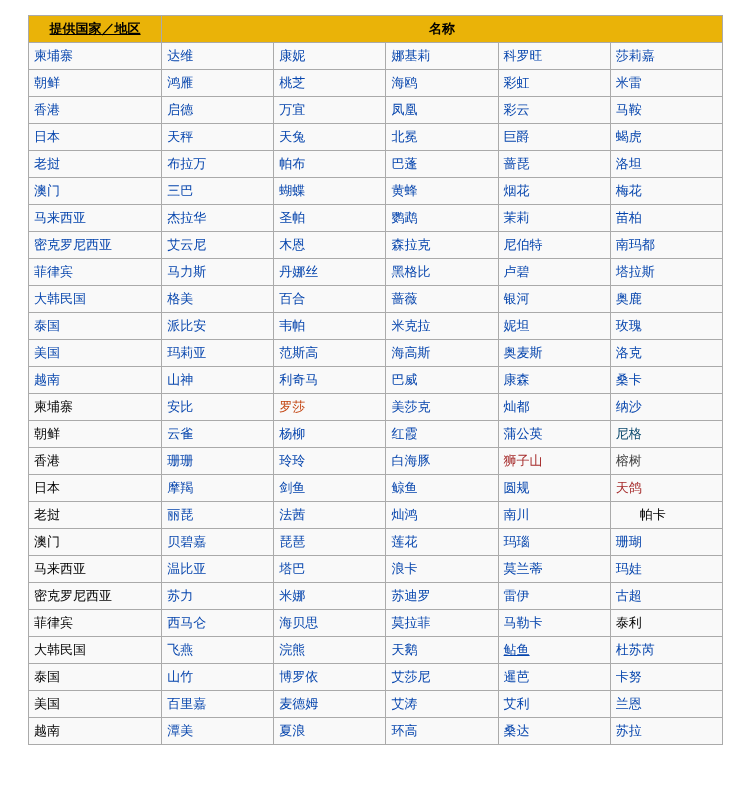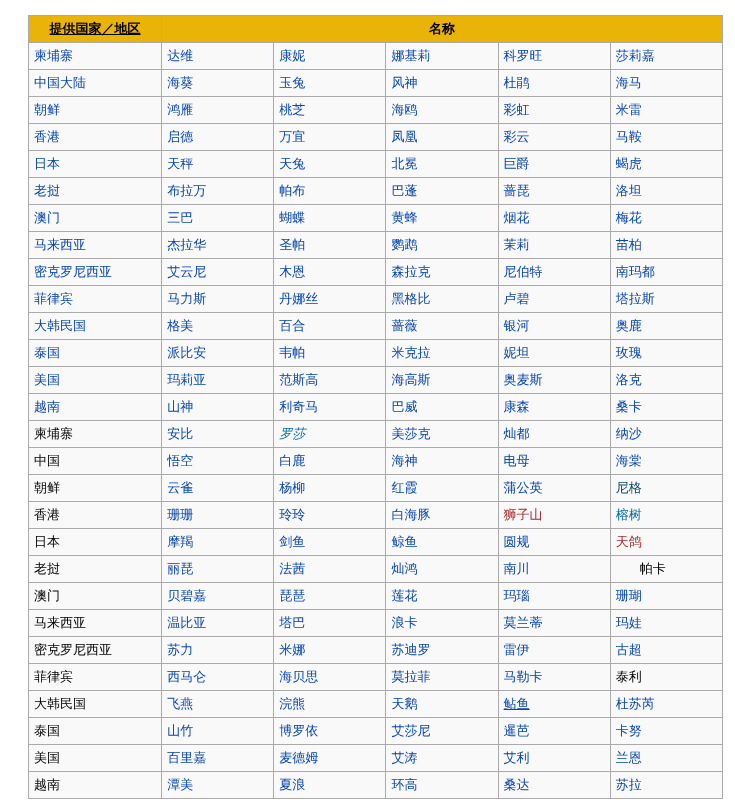--- a/index.html
+++ b/index.html
@@ -58,28 +58,20 @@
   <tbody id="tbody">
       <tr>
         <td class="country link">柬埔寨</td>
         <td class="name"><a class="" style="color: rgb(6, 69, 173);">达维</a></td>
         <td class="name"><a class="" style="color: rgb(6, 69, 173);">康妮</a></td>
         <td class="name"><a class="" style="color: rgb(6, 69, 173);">娜基莉</a></td>
         <td class="name"><a class="" style="color: rgb(6, 69, 173);">科罗旺</a></td>
         <td class="name"><a class="" style="color: rgb(6, 69, 173);">莎莉嘉</a></td>
       </tr>
       <tr>
-        <td class="country link">中国大陆</td>
-        <td class="name"><a class="" style="color: rgb(6, 69, 173);">海葵</a></td>
-        <td class="name"><a class="" style="color: rgb(6, 69, 173);">玉兔</a></td>
-        <td class="name"><a class="" style="color: rgb(6, 69, 173);">风神</a></td>
-        <td class="name"><a class="" style="color: rgb(6, 69, 173);">杜鹃</a></td>
-        <td class="name"><a class="" style="color: rgb(6, 69, 173);">海马</a></td>
-      </tr>
-      <tr>
         <td class="country link">朝鲜</td>
         <td class="name"><a class="" style="color: rgb(6, 69, 173);">鸿雁</a></td>
         <td class="name"><a class="" style="color: rgb(6, 69, 173);">桃芝</a></td>
         <td class="name"><a class="" style="color: rgb(6, 69, 173);">海鸥</a></td>
         <td class="name"><a class="" style="color: rgb(6, 69, 173);">彩虹</a></td>
         <td class="name"><a class="" style="color: rgb(6, 69, 173);">米雷</a></td>
       </tr>
       <tr>
         <td class="country link">香港</td>
         <td class="name"><a class="" style="color: rgb(6, 69, 173);">启德</a></td>
@@ -164,48 +156,40 @@
         <td class="country link">越南</td>
         <td class="name"><a class="" style="color: rgb(6, 69, 173);">山神</a></td>
         <td class="name"><a class="" style="color: rgb(6, 69, 173);">利奇马</a></td>
         <td class="name"><a class="" style="color: rgb(6, 69, 173);">巴威</a></td>
         <td class="name"><a class="" style="color: rgb(6, 69, 173);">康森</a></td>
         <td class="name"><a class="" style="color: rgb(6, 69, 173);">桑卡</a></td>
       </tr>
       <tr>
         <td class="country plain">柬埔寨</td>
         <td class="name"><a class="" style="color: rgb(6, 69, 173);">安比</a></td>
-        <td class="name"><a class="" style="color: #0369a1; font-style: italic;">罗莎</a></td>
+        <td class="name"><a class="" style="color: #c2410c;">罗莎</a></td>
         <td class="name"><a class="" style="color: rgb(6, 69, 173);">美莎克</a></td>
         <td class="name"><a class="" style="color: rgb(6, 69, 173);">灿都</a></td>
         <td class="name"><a class="" style="color: rgb(6, 69, 173);">纳沙</a></td>
-      </tr>
-      <tr>
-        <td class="country plain">中国</td>
-        <td class="name"><a class="" style="color: rgb(6, 69, 173);">悟空</a></td>
-        <td class="name"><a class="" style="color: rgb(6, 69, 173);">白鹿</a></td>
-        <td class="name"><a class="" style="color: rgb(6, 69, 173);">海神</a></td>
-        <td class="name"><a class="" style="color: rgb(6, 69, 173);">电母</a></td>
-        <td class="name"><a class="" style="color: rgb(6, 69, 173);">海棠</a></td>
       </tr>
       <tr>
         <td class="country plain">朝鲜</td>
         <td class="name"><a class="" style="color: rgb(6, 69, 173);">云雀</a></td>
         <td class="name"><a class="" style="color: rgb(6, 69, 173);">杨柳</a></td>
         <td class="name"><a class="" style="color: rgb(6, 69, 173);">红霞</a></td>
         <td class="name"><a class="" style="color: rgb(6, 69, 173);">蒲公英</a></td>
         <td class="name"><a class="" style="color: #0c4a6e;">尼格</a></td>
       </tr>
       <tr>
         <td class="country plain">香港</td>
         <td class="name"><a class="" style="color: rgb(6, 69, 173);">珊珊</a></td>
         <td class="name"><a class="" style="color: rgb(6, 69, 173);">玲玲</a></td>
         <td class="name"><a class="" style="color: rgb(6, 69, 173);">白海豚</a></td>
         <td class="name"><a class="new" style="color: rgb(165, 42, 42);">狮子山</a></td>
-        <td class="name"><a class="" style="color: #0369a1;">榕树</a></td>
+        <td class="name"><a class="" style="color: #404040;">榕树</a></td>
       </tr>
       <tr>
         <td class="country plain">日本</td>
         <td class="name"><a class="" style="color: rgb(6, 69, 173);">摩羯</a></td>
         <td class="name"><a class="" style="color: rgb(6, 69, 173);">剑鱼</a></td>
         <td class="name"><a class="" style="color: rgb(6, 69, 173);">鲸鱼</a></td>
         <td class="name"><a class="" style="color: rgb(6, 69, 173);">圆规</a></td>
         <td class="name"><a class="new" style="color: rgb(165, 42, 42);">天鸽</a></td>
       </tr>
       <tr>

